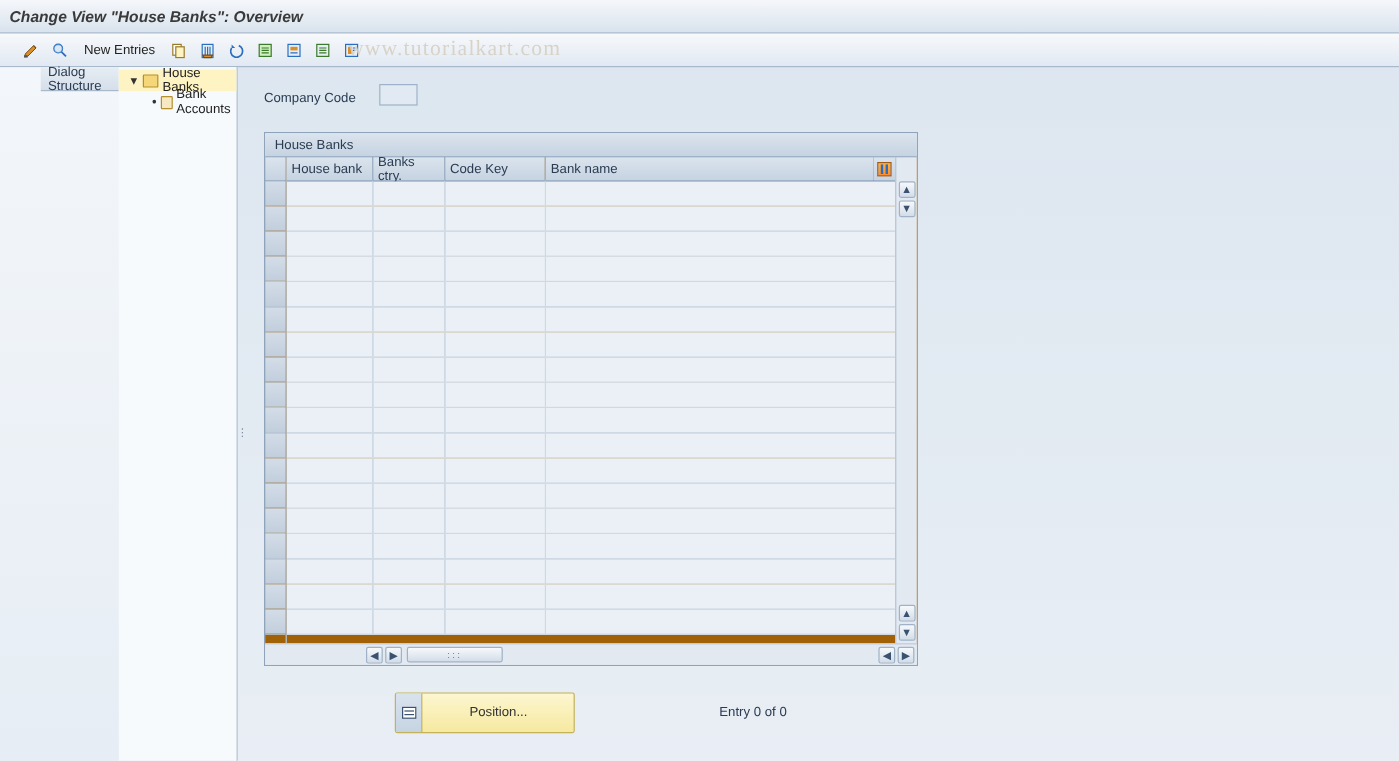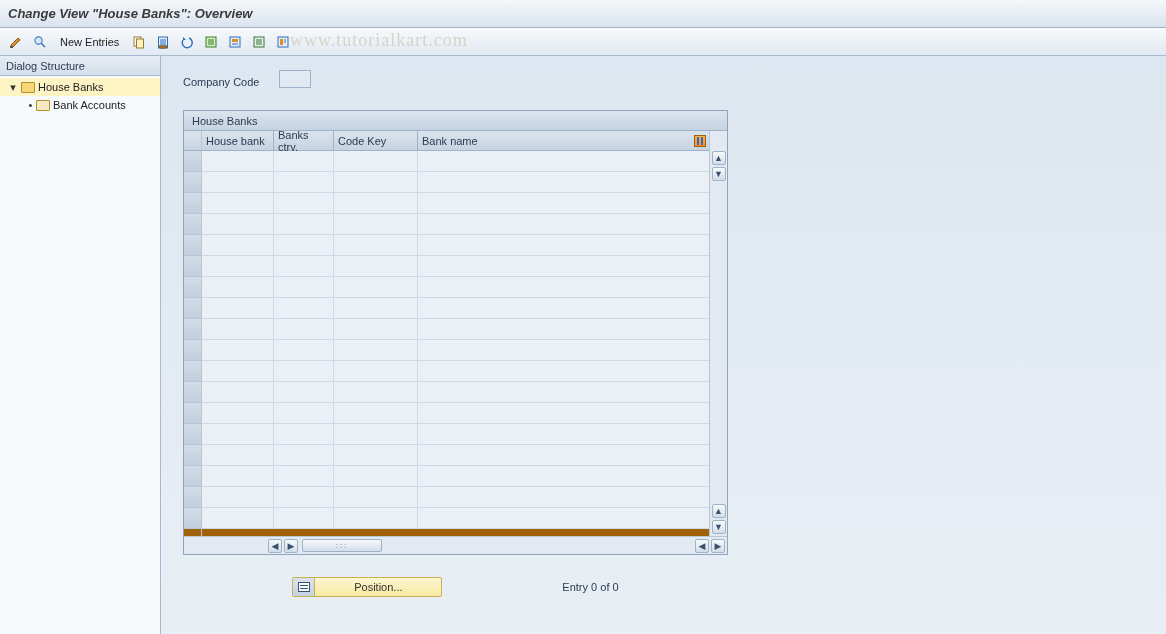--- a/index.html
+++ b/index.html
@@ -25,21 +25,21 @@
     font-weight: bold;
     color: #3a3a3a;
   }
   
   .toolbar {
     height: 28px;
     background: linear-gradient(#f7f9fb, #e1e9f2);
     border-bottom: 1px solid #a8b9cb;
     display: flex;
     align-items: center;
-    padding: 0 6px;
+    padding: 0 16px;
     gap: 4px;
     position: relative;
   }
   .tb-btn {
     width: 20px;
     height: 20px;
     border: 1px solid transparent;
     display: flex;
     align-items: center;
     justify-content: center;
@@ -66,25 +66,26 @@
     pointer-events: none;
     opacity: 0.9;
   }
   
   .body-area {
     display: flex;
     height: calc(634px - 28px - 28px);
     position: relative;
   }
   .sidebar {
-    width: 161px;
+    width: 198px;
     border-right: 1px solid #a8b9cb;
     background: linear-gradient(#f3f6fa, #e6edf4);
     display: flex;
-    flex-direction: column;
+    flex-direction: row;
+    padding-left: 34px;
   }
   .sidebar-header {
     height: 20px;
     background: linear-gradient(#e6edf4, #d5dfea);
     border-bottom: 1px solid #a8b9cb;
     padding: 0 6px;
     display: flex;
     align-items: center;
     color: #2a3b52;
   }
@@ -288,21 +289,21 @@
   .pos-row {
     margin-top: 22px;
     width: 545px;
     display: flex;
     align-items: center;
     justify-content: center;
     gap: 120px;
   }
   .pos-btn {
     width: 150px;
-    height: 20px;
+    height: 34px;
     background: linear-gradient(#fdf6d0, #f6e9a0);
     border: 1px solid #c4b158;
     border-radius: 2px;
     display: flex;
     align-items: center;
     cursor: pointer;
     font-family: inherit;
     font-size: 11px;
   }
   .pos-icon-box {

